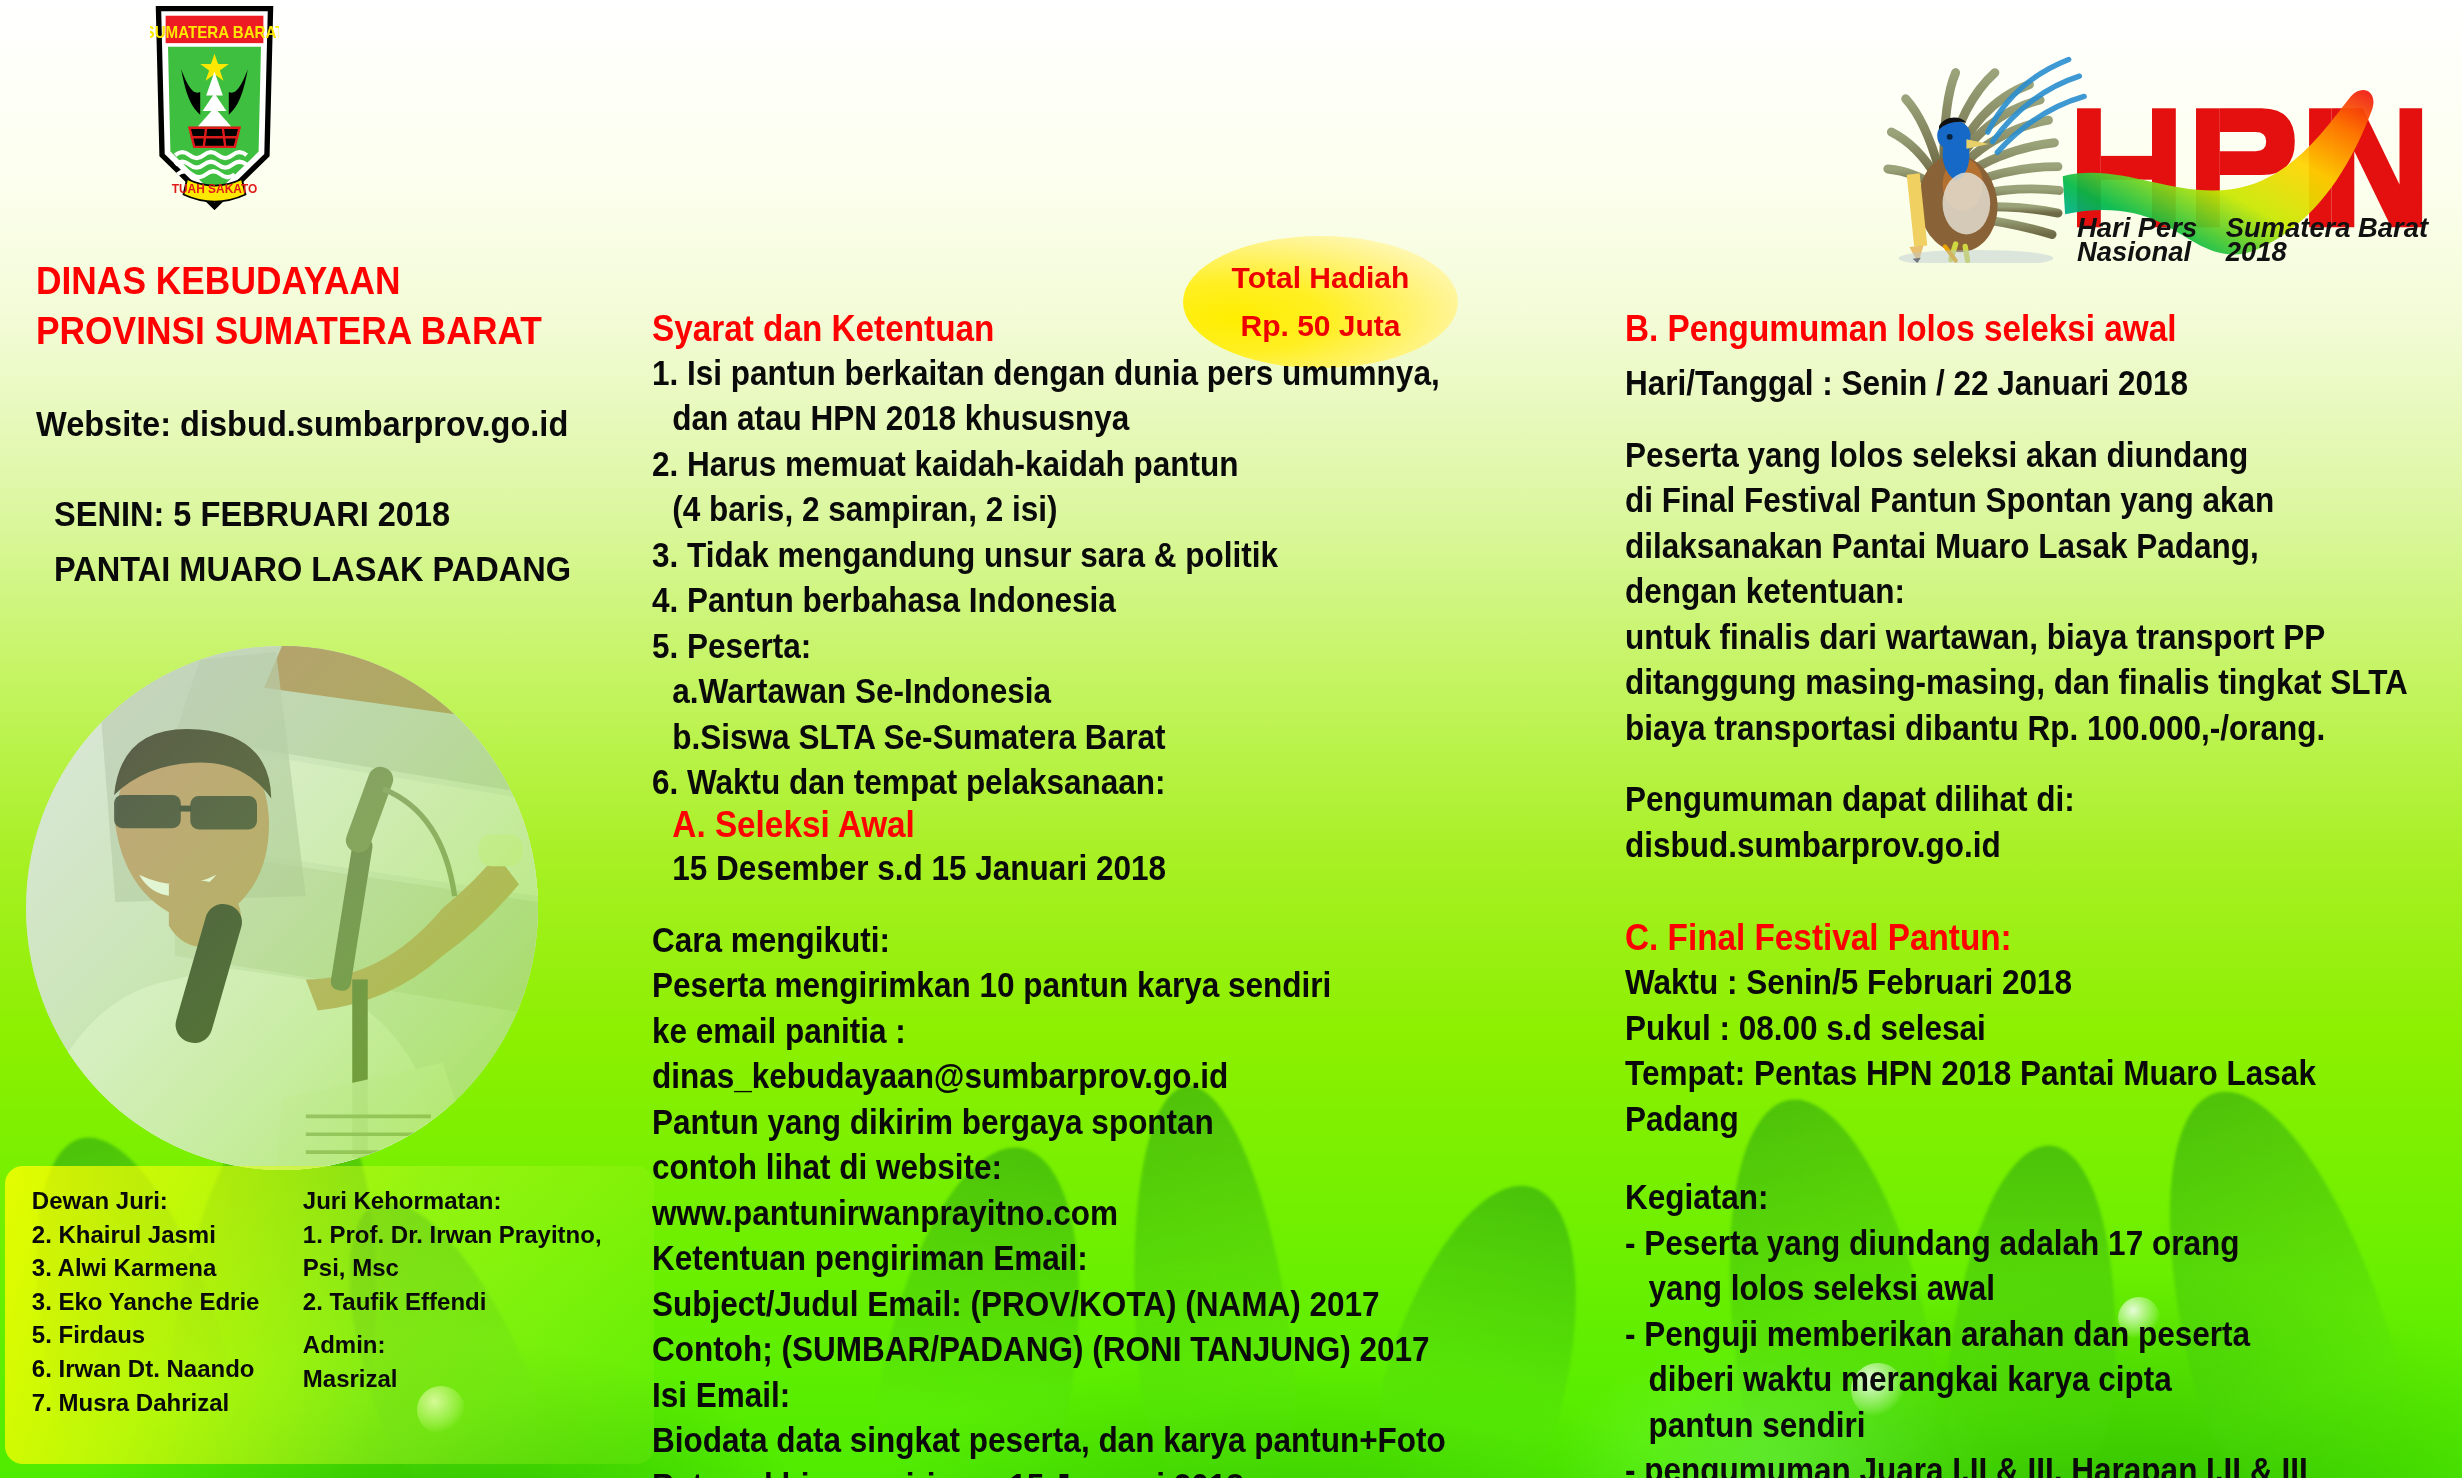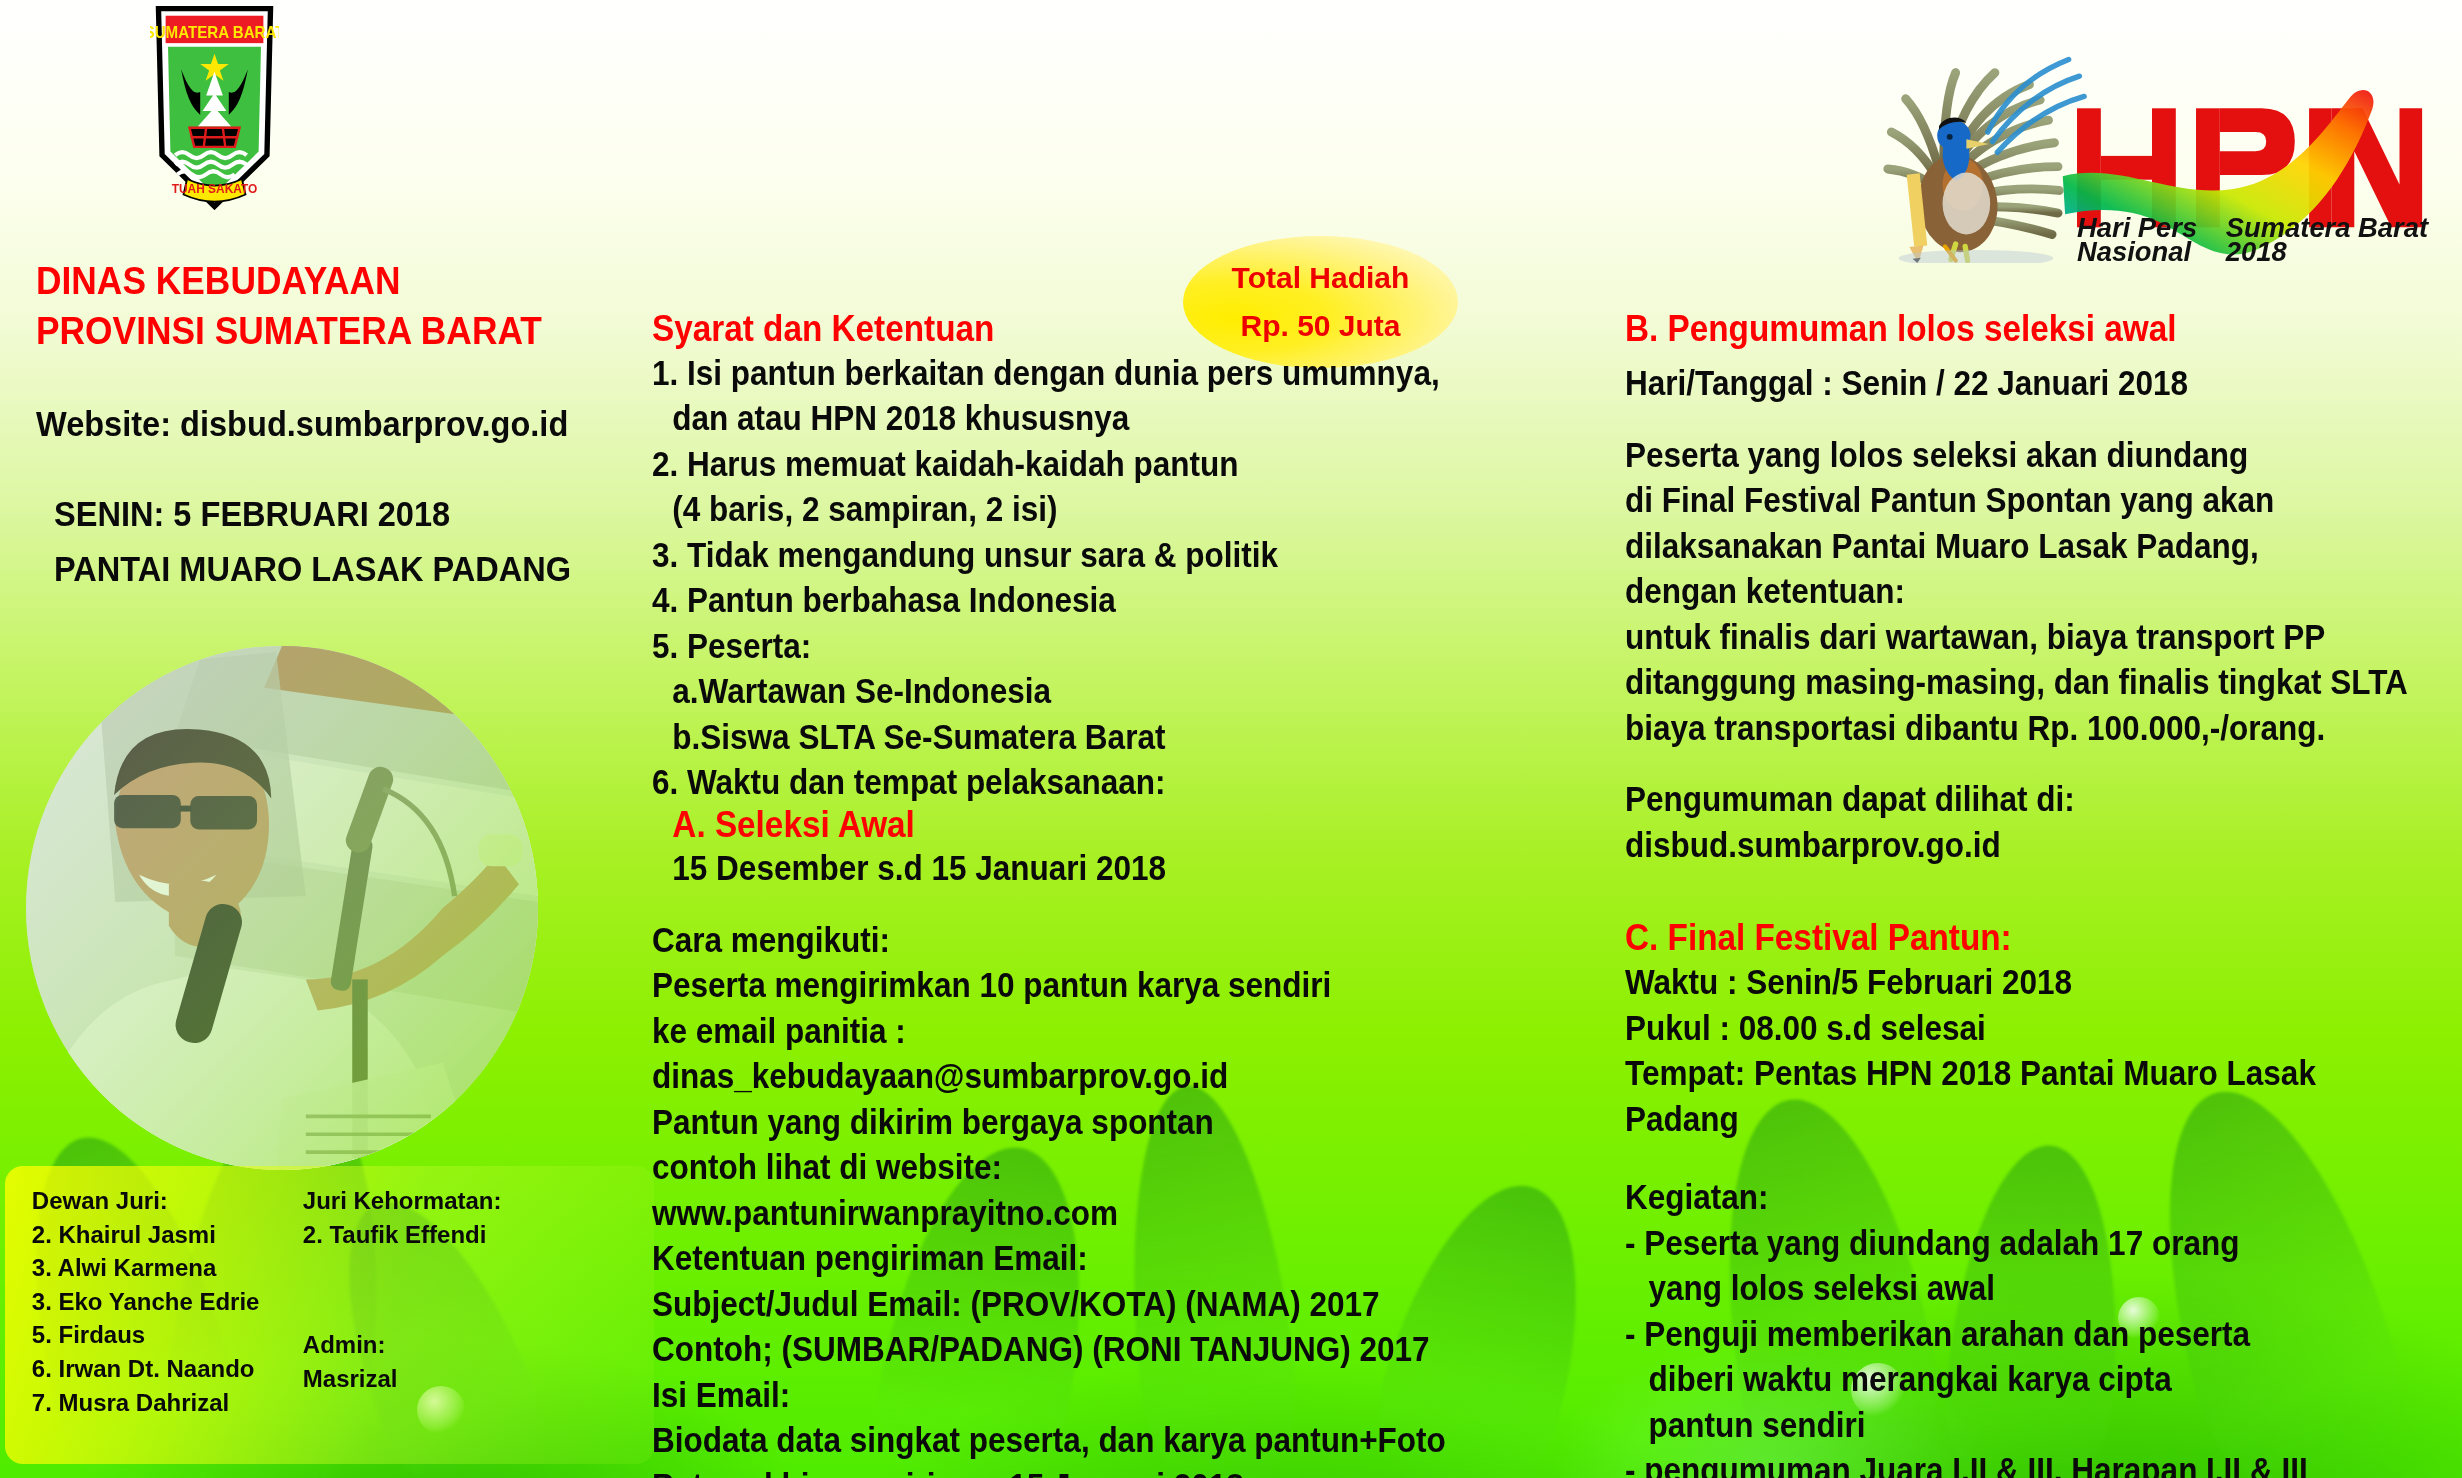--- a/index.html
+++ b/index.html
@@ -264,20 +264,21 @@
       <div>Dewan Juri:</div>
       <div>2. Khairul Jasmi</div>
       <div>3. Alwi Karmena</div>
       <div>3. Eko Yanche Edrie</div>
       <div>5. Firdaus</div>
       <div>6. Irwan Dt. Naando</div>
       <div>7. Musra Dahrizal</div>
     </div>
     <div class="jcol" id="jcol2">
       <div>Juri Kehormatan:</div>
+      <div>1. Prof. Dr. Irwan Prayitno, Psi, Msc</div>
       <div>2. Taufik Effendi</div>
     </div>
     <div id="jadmin">
       <div>Admin:</div>
       <div>Masrizal</div>
     </div>
   </div>
 
   <div id="prize">
     <div>Total Hadiah</div>

